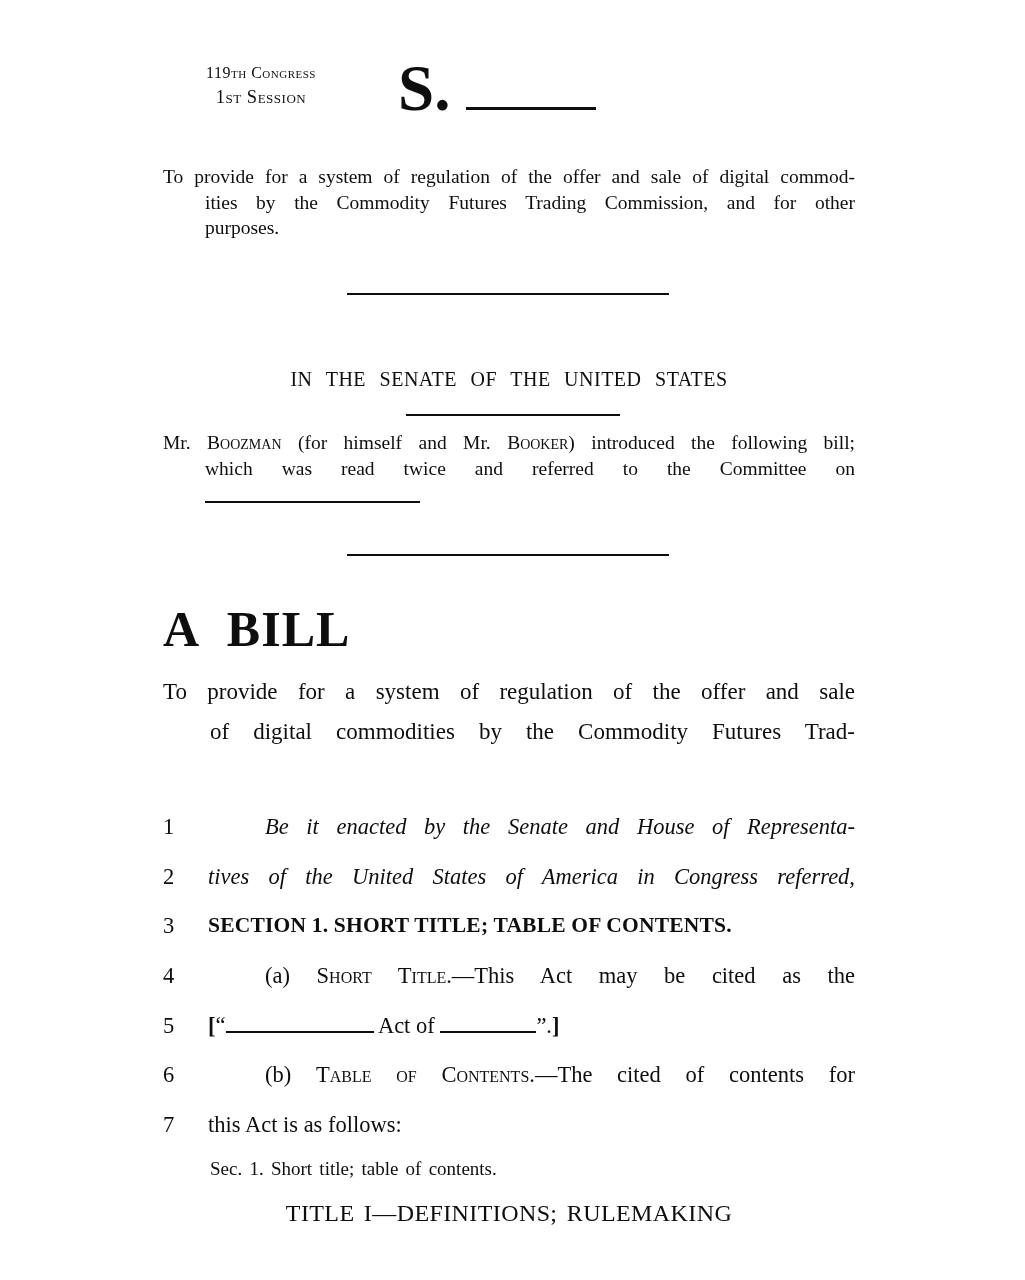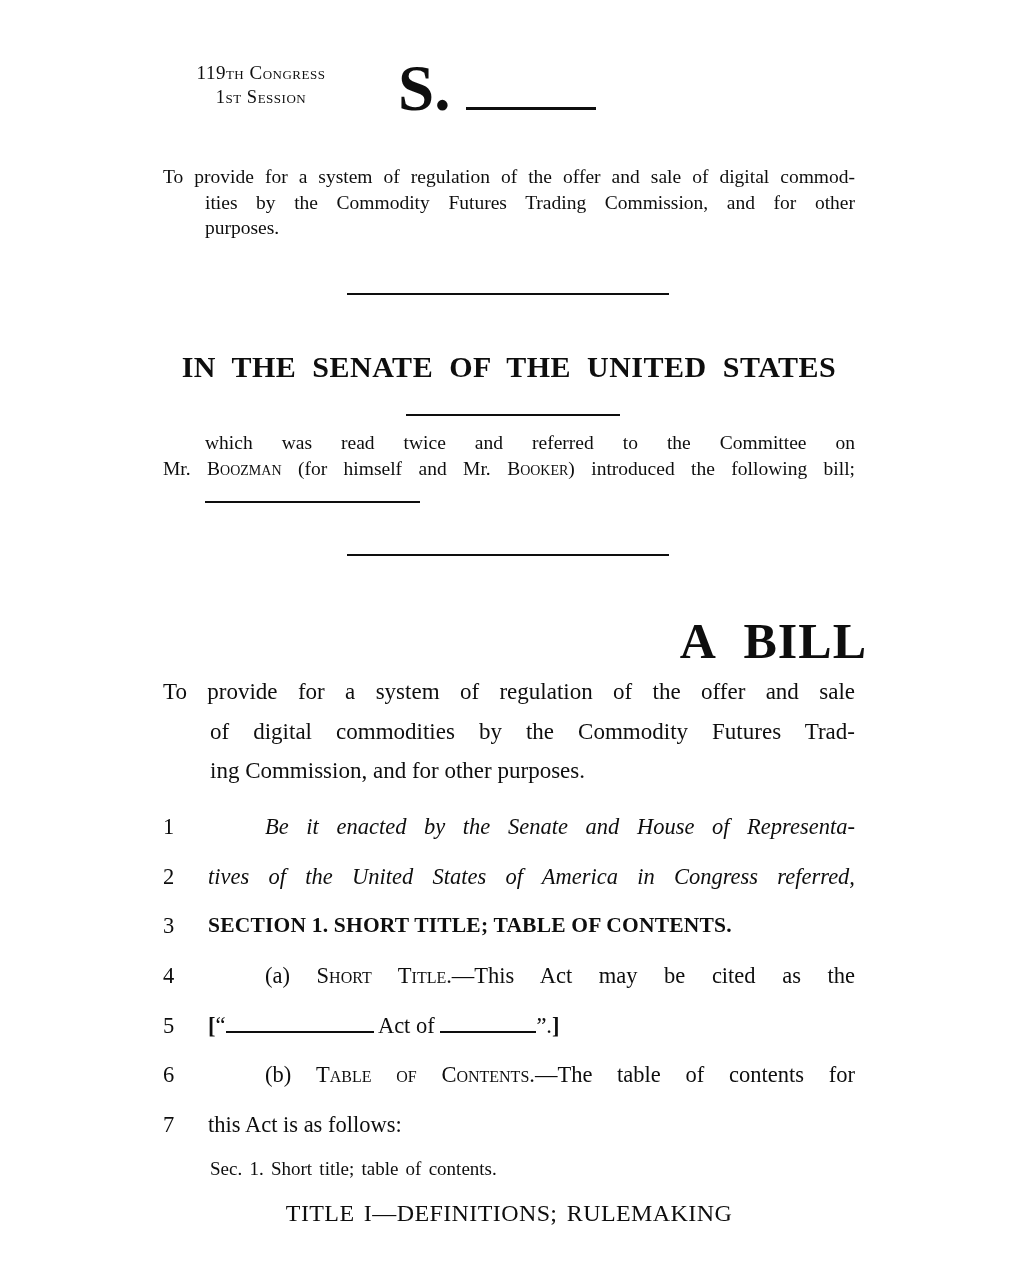--- a/index.html
+++ b/index.html
@@ -5,47 +5,47 @@
   html,body{margin:0;padding:0;}
   body{
     width:1025px;height:1280px;overflow:hidden;
     background:#ffffff;color:#0e0e0e;
     font-family:"Liberation Serif","DejaVu Serif",serif;
   }
   .page{position:relative;width:1025px;height:1280px;}
 
   
   .congress-block{position:absolute;left:163px;top:60px;width:196px;text-align:center;}
-  .congress-line{font-variant:small-caps;font-size:19px;line-height:25px;letter-spacing:.5px;}
+  .congress-line{font-variant:small-caps;font-size:16px;line-height:25px;letter-spacing:.5px;}
   .session-line{font-variant:small-caps;font-size:18.5px;line-height:24px;letter-spacing:.5px;}
   .bill-number{position:absolute;left:398px;top:48px;white-space:nowrap;}
   .bill-letter{font-size:65px;font-weight:bold;line-height:80px;}
   .blank{display:inline-block;border-bottom:3px solid #0e0e0e;height:0;}
   .bill-number-blank{width:130px;margin-left:16px;}
 
   
   .preamble{position:absolute;left:163px;top:164px;width:692px;font-size:19.5px;line-height:25.5px;}
   .jl{text-align:justify;text-align-last:justify;}
   .ll{text-align:left;}
   .ind42{padding-left:42px;}
   .ind47{padding-left:47px;}
 
   .rule{position:absolute;height:2px;background:#0e0e0e;}
   .rule-long-1{left:347px;top:293px;width:322px;}
   .rule-short{left:406px;top:414px;width:214px;}
   .rule-long-2{left:347px;top:554px;width:322px;}
   .committee-blank{left:205px;top:501px;width:215px;}
 
-  .chamber-heading{position:absolute;left:163px;top:350px;width:692px;text-align:center;
-    font-size:30px;font-weight:bold;letter-spacing:.5px;word-spacing:8px;margin:0;}
+  .chamber-heading{position:absolute;left:163px;top:368px;width:692px;text-align:center;
+    font-size:20px;font-weight:normal;letter-spacing:.5px;word-spacing:8px;margin:0;}
 
   .sponsor{position:absolute;left:163px;top:430px;width:692px;font-size:19.5px;line-height:25.5px;}
   .sc{font-variant:small-caps;}
 
-  .bill-heading{position:absolute;left:163px;top:598px;width:692px;margin:12px;text-align:right;
+  .bill-heading{position:absolute;left:163px;top:598px;width:692px;margin:0;text-align:left;
     font-size:50px;font-weight:bold;letter-spacing:1px;word-spacing:16px;line-height:62px;}
 
   .bill-preamble{position:absolute;left:163px;top:672px;width:692px;font-size:23px;line-height:39.5px;}
 
   .body-lines{position:absolute;left:163px;top:802px;width:692px;}
   .bl-row{display:flex;height:49.7px;}
   .bl-num{flex:none;width:45px;font-size:22.5px;line-height:49.7px;}
   .bl-content{flex:1;font-size:22.5px;line-height:49.7px;}
   .bl-italic{font-style:italic;}
   .bl-bold{font-weight:bold;font-size:21.5px;letter-spacing:.2px;}
@@ -78,34 +78,33 @@
     <div class="ll ind42">purposes.</div>
   </div>
 
   <div class="rule rule-long-1"></div>
 
   <h2 class="chamber-heading">IN THE SENATE OF THE UNITED STATES</h2>
 
   <div class="rule rule-short"></div>
 
   <div class="sponsor">
+    <div class="jl"><span>Mr. </span><span class="sc">Boozman</span><span> (for himself and Mr. </span><span class="sc">Booker</span><span>) introduced the following bill;</span></div>
     <div class="jl ind42">which was read twice and referred to the Committee on</div>
-    <div class="jl"><span>Mr. </span><span class="sc">Boozman</span><span> (for himself and Mr. </span><span class="sc">Booker</span><span>) introduced the following bill;</span></div>
   </div>
 
   <div class="rule committee-blank"></div>
 
   <div class="rule rule-long-2"></div>
 
   <h1 class="bill-heading">A BILL</h1>
 
   <div class="bill-preamble">
     <div class="jl">To provide for a system of regulation of the offer and sale</div>
     <div class="jl ind47">of digital commodities by the Commodity Futures Trad-</div>
-    <div class="ll ind47">ing Commission, and for other purposes.</div>
   </div>
 
   <div class="body-lines">
 
     <div class="bl-row">
       <div class="bl-num">1</div>
       <div class="bl-content bl-italic jl ind57">Be it enacted by the Senate and House of Representa-</div>
     </div>
 
     <div class="bl-row">
@@ -123,21 +122,21 @@
       <div class="bl-content jl ind57"><span>(a) </span><span class="sc">Short Title</span><span>.—This Act may be cited as the</span></div>
     </div>
 
     <div class="bl-row">
       <div class="bl-num">5</div>
       <div class="bl-content ll"><span class="bracket">[</span><span>“</span><span class="blank short-title-blank"></span><span> Act of </span><span class="blank act-of-blank"></span><span>”.</span><span class="bracket">]</span></div>
     </div>
 
     <div class="bl-row">
       <div class="bl-num">6</div>
-      <div class="bl-content jl ind57"><span>(b) </span><span class="sc">Table of Contents</span><span>.—The table of contents for</span></div>
+      <div class="bl-content jl ind57"><span>(b) </span><span class="sc">Table of Contents</span><span>.—The cited of contents for</span></div>
     </div>
 
     <div class="bl-row">
       <div class="bl-num">7</div>
       <div class="bl-content ll">this Act is as follows:</div>
     </div>
 
   </div>
 
   <div class="toc-entry">Sec. 1. Short title; table of contents.</div>

